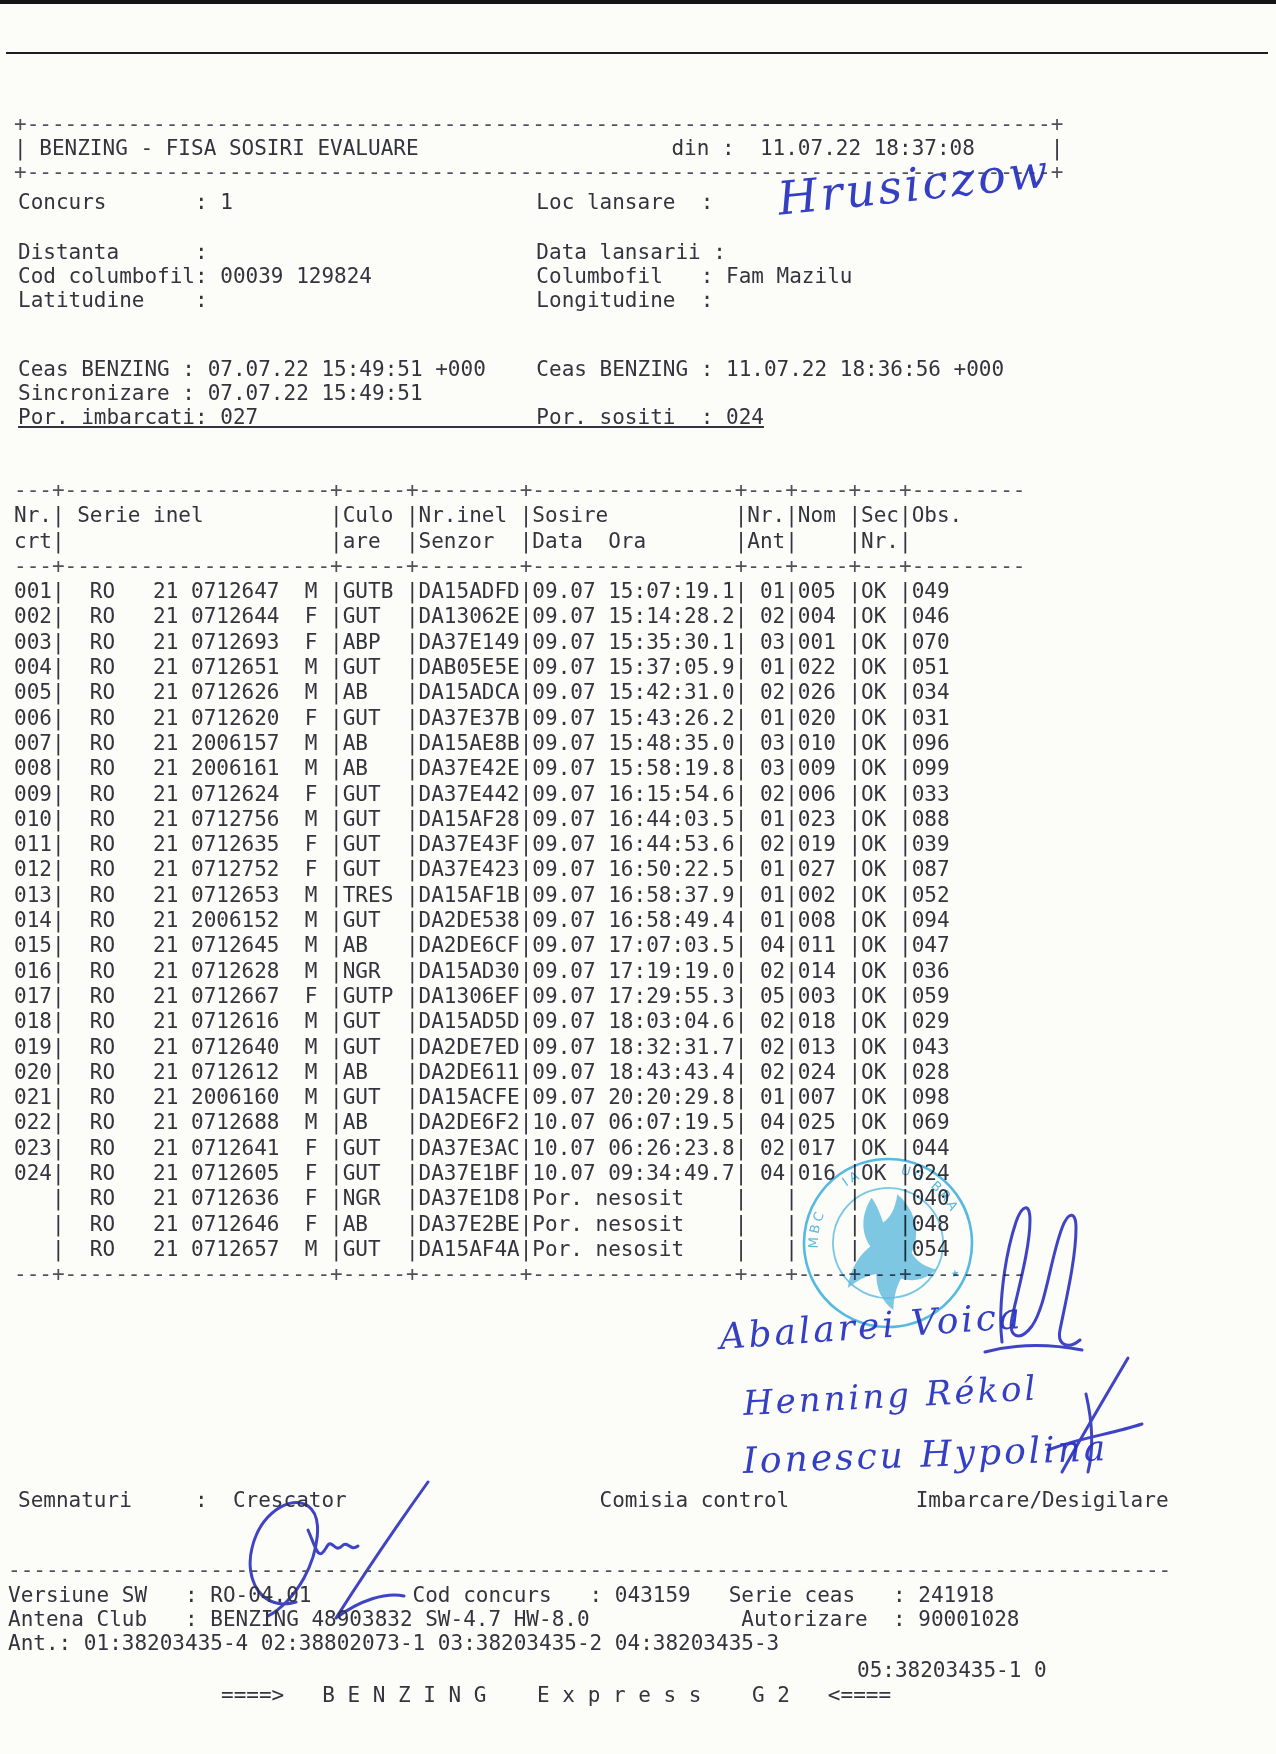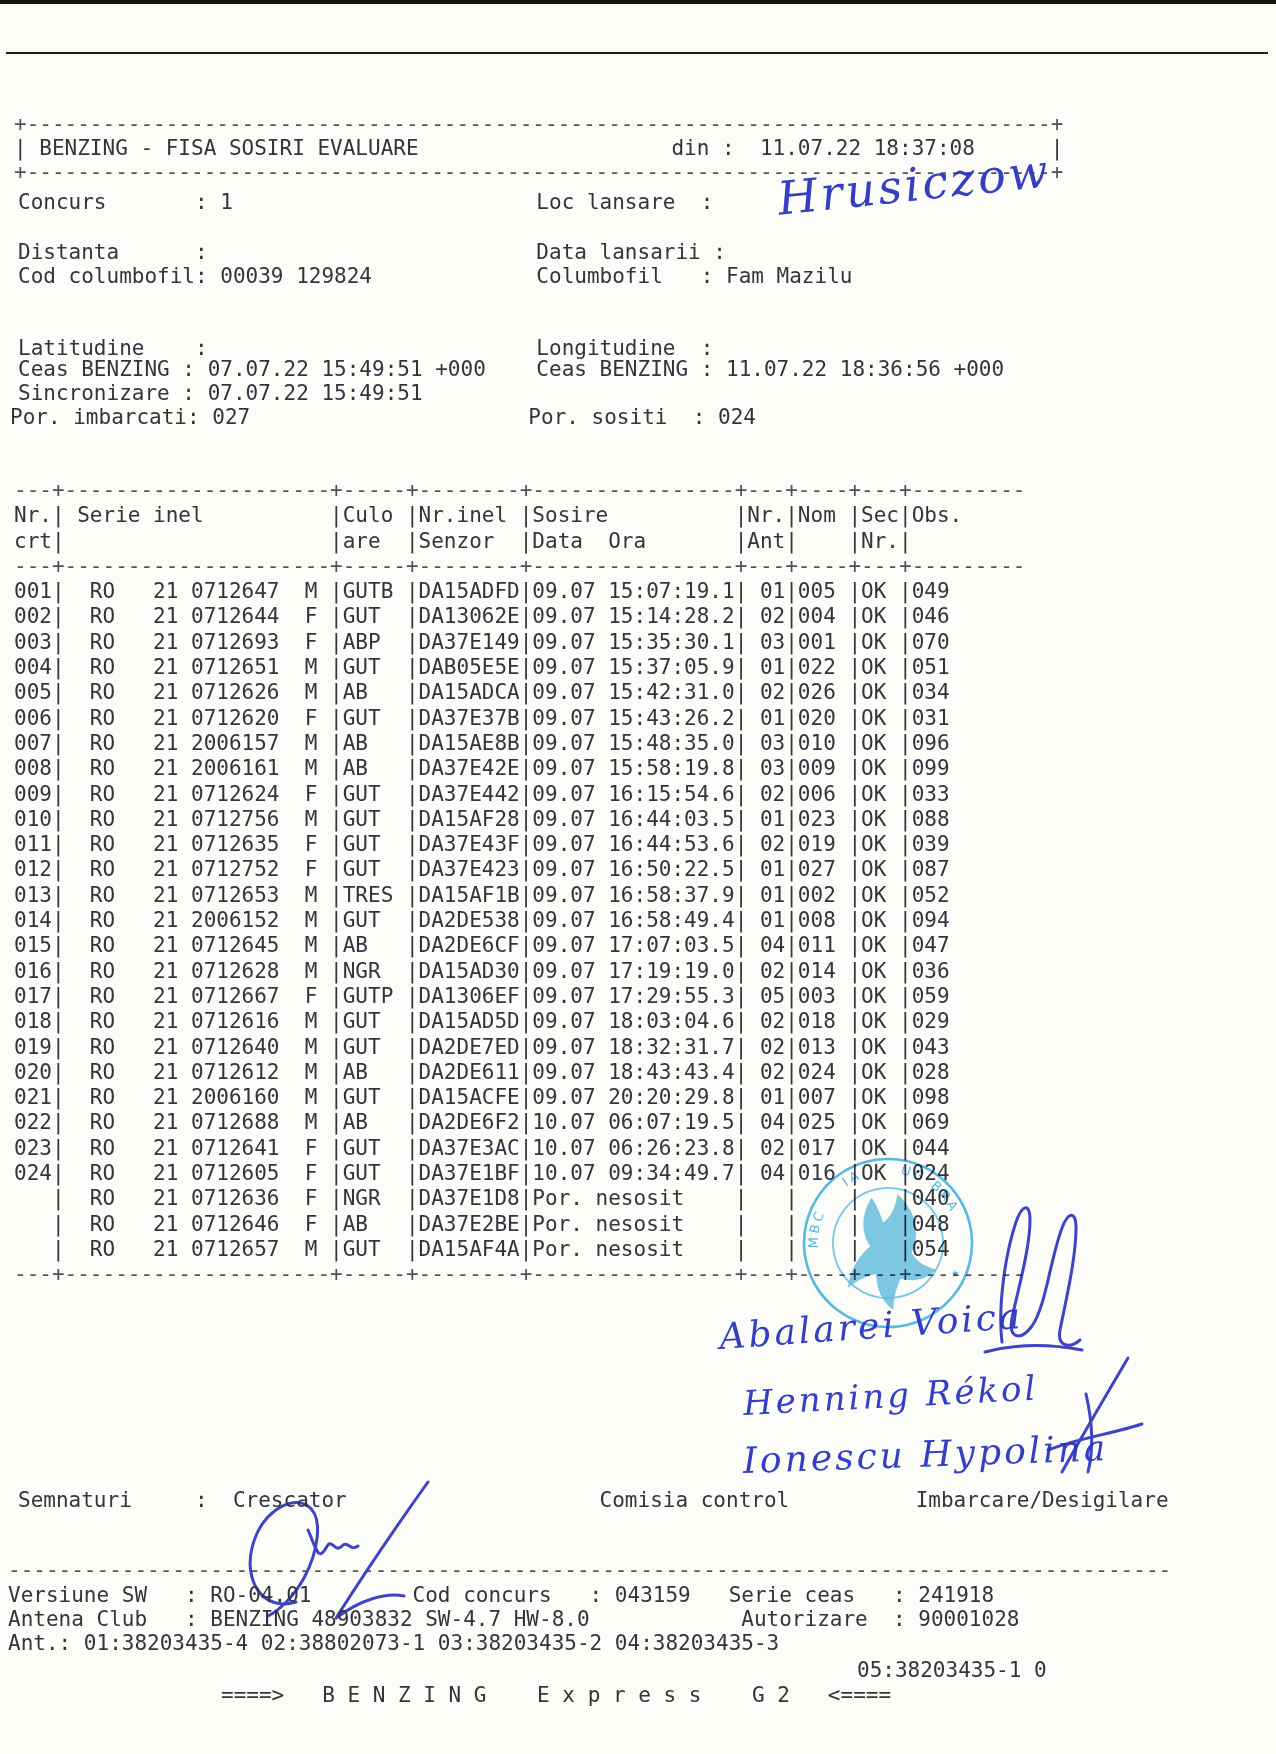--- a/index.html
+++ b/index.html
@@ -39,25 +39,25 @@
   <div class="scan-strip"></div>
   <div class="scan-rule"></div>
 
   <div class="pline sepline" style="left:14px; top:112px;" id="hborder-top">+---------------------------------------------------------------------------------+</div>
   <div class="pline" style="left:14px; top:136px;">| BENZING - FISA SOSIRI EVALUARE                    din :  11.07.22 18:37:08      |</div>
   <div class="pline sepline" style="left:14px; top:160px;" id="hborder-bottom">+---------------------------------------------------------------------------------+</div>
 
   <div class="pline" style="left:18px; top:190px;text-align:right;">Concurs       : 1                        Loc lansare  :</div>
   <div class="pline" style="left:18px; top:240px;">Distanta      :                          Data lansarii :</div>
   <div class="pline" style="left:18px; top:264px;">Cod columbofil: 00039 129824             Columbofil   : Fam Mazilu</div>
-  <div class="pline" style="left:18px; top:288px;margin-top:48px;">Latitudine    :                          Longitudine  :</div>
+  <div class="pline" style="left:18px; top:288px;">Latitudine    :                          Longitudine  :</div>
 
   <div class="pline" style="left:18px; top:357px;text-align:right;">Ceas BENZING : 07.07.22 15:49:51 +000    Ceas BENZING : 11.07.22 18:36:56 +000</div>
   <div class="pline" style="left:18px; top:381px;">Sincronizare : 07.07.22 15:49:51</div>
-  <div class="pline" style="left:10px; top:405px;">Por. imbarcati: 027                      Por. sositi  : 024</div>
+  <div class="pline" style="left:18px; top:405px;text-decoration:underline;">Por. imbarcati: 027                      Por. sositi  : 024</div>
 
   <div id="table-block"><div class="tline sep">---+---------------------+-----+--------+----------------+---+----+---+---------</div><div class="tline">Nr.| Serie inel          |Culo |Nr.inel |Sosire          |Nr.|Nom |Sec|Obs.     </div><div class="tline">crt|                     |are  |Senzor  |Data  Ora       |Ant|    |Nr.|         </div><div class="tline sep">---+---------------------+-----+--------+----------------+---+----+---+---------</div><div class="tline">001|  RO   21 0712647  M |GUTB |DA15ADFD|09.07 15:07:19.1| 01|005 |OK |049      </div><div class="tline">002|  RO   21 0712644  F |GUT  |DA13062E|09.07 15:14:28.2| 02|004 |OK |046      </div><div class="tline">003|  RO   21 0712693  F |ABP  |DA37E149|09.07 15:35:30.1| 03|001 |OK |070      </div><div class="tline">004|  RO   21 0712651  M |GUT  |DAB05E5E|09.07 15:37:05.9| 01|022 |OK |051      </div><div class="tline">005|  RO   21 0712626  M |AB   |DA15ADCA|09.07 15:42:31.0| 02|026 |OK |034      </div><div class="tline">006|  RO   21 0712620  F |GUT  |DA37E37B|09.07 15:43:26.2| 01|020 |OK |031      </div><div class="tline">007|  RO   21 2006157  M |AB   |DA15AE8B|09.07 15:48:35.0| 03|010 |OK |096      </div><div class="tline">008|  RO   21 2006161  M |AB   |DA37E42E|09.07 15:58:19.8| 03|009 |OK |099      </div><div class="tline">009|  RO   21 0712624  F |GUT  |DA37E442|09.07 16:15:54.6| 02|006 |OK |033      </div><div class="tline">010|  RO   21 0712756  M |GUT  |DA15AF28|09.07 16:44:03.5| 01|023 |OK |088      </div><div class="tline">011|  RO   21 0712635  F |GUT  |DA37E43F|09.07 16:44:53.6| 02|019 |OK |039      </div><div class="tline">012|  RO   21 0712752  F |GUT  |DA37E423|09.07 16:50:22.5| 01|027 |OK |087      </div><div class="tline">013|  RO   21 0712653  M |TRES |DA15AF1B|09.07 16:58:37.9| 01|002 |OK |052      </div><div class="tline">014|  RO   21 2006152  M |GUT  |DA2DE538|09.07 16:58:49.4| 01|008 |OK |094      </div><div class="tline">015|  RO   21 0712645  M |AB   |DA2DE6CF|09.07 17:07:03.5| 04|011 |OK |047      </div><div class="tline">016|  RO   21 0712628  M |NGR  |DA15AD30|09.07 17:19:19.0| 02|014 |OK |036      </div><div class="tline">017|  RO   21 0712667  F |GUTP |DA1306EF|09.07 17:29:55.3| 05|003 |OK |059      </div><div class="tline">018|  RO   21 0712616  M |GUT  |DA15AD5D|09.07 18:03:04.6| 02|018 |OK |029      </div><div class="tline">019|  RO   21 0712640  M |GUT  |DA2DE7ED|09.07 18:32:31.7| 02|013 |OK |043      </div><div class="tline">020|  RO   21 0712612  M |AB   |DA2DE611|09.07 18:43:43.4| 02|024 |OK |028      </div><div class="tline">021|  RO   21 2006160  M |GUT  |DA15ACFE|09.07 20:20:29.8| 01|007 |OK |098      </div><div class="tline">022|  RO   21 0712688  M |AB   |DA2DE6F2|10.07 06:07:19.5| 04|025 |OK |069      </div><div class="tline">023|  RO   21 0712641  F |GUT  |DA37E3AC|10.07 06:26:23.8| 02|017 |OK |044      </div><div class="tline">024|  RO   21 0712605  F |GUT  |DA37E1BF|10.07 09:34:49.7| 04|016 |OK |024      </div><div class="tline">   |  RO   21 0712636  F |NGR  |DA37E1D8|Por. nesosit    |   |    |   |040      </div><div class="tline">   |  RO   21 0712646  F |AB   |DA37E2BE|Por. nesosit    |   |    |   |048      </div><div class="tline">   |  RO   21 0712657  M |GUT  |DA15AF4A|Por. nesosit    |   |    |   |054      </div><div class="tline sep">---+---------------------+-----+--------+----------------+---+----+---+---------</div></div>
 
   <svg class="overlay" width="1276" height="1754" viewBox="0 0 1276 1754">
     <g transform="rotate(-8 888 1243)" opacity="0.85">
       <circle cx="888" cy="1243" r="84" fill="none" stroke="#3bb0e2" stroke-width="2.6"></circle>
       <circle cx="888" cy="1243" r="55" fill="none" stroke="#3bb0e2" stroke-width="1.8" opacity="0.8"></circle>
       <defs>
         <path id="rimTop" d="M 818 1243 A 70 70 0 0 1 958 1243" fill="none"></path>
       </defs>

